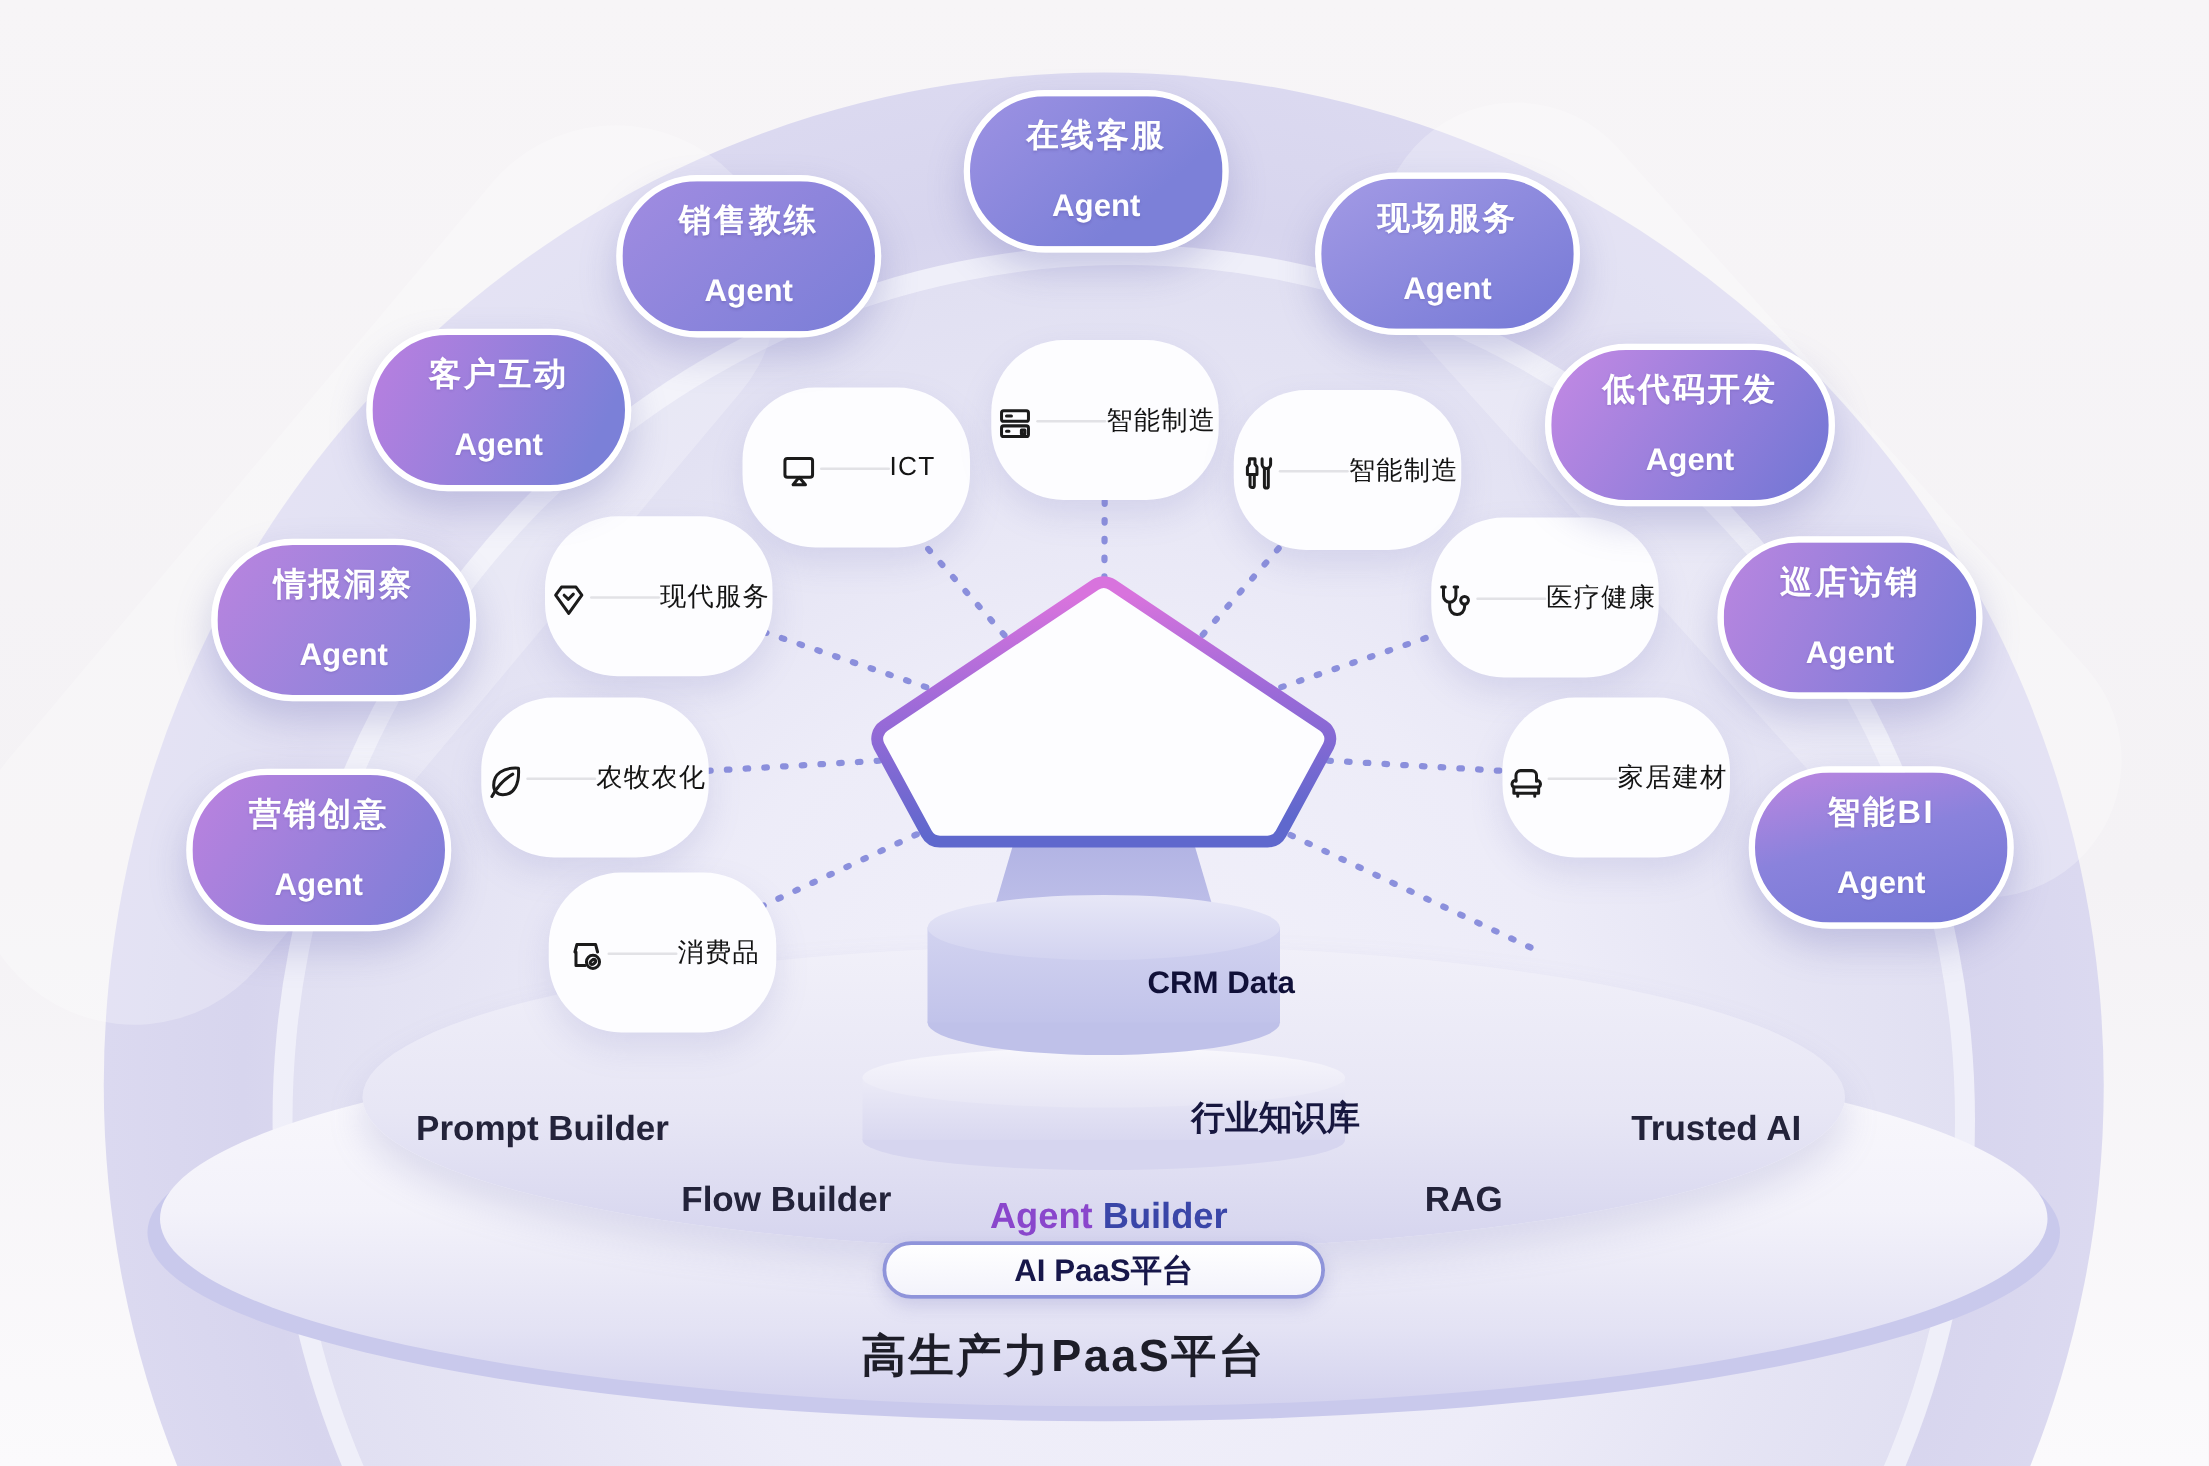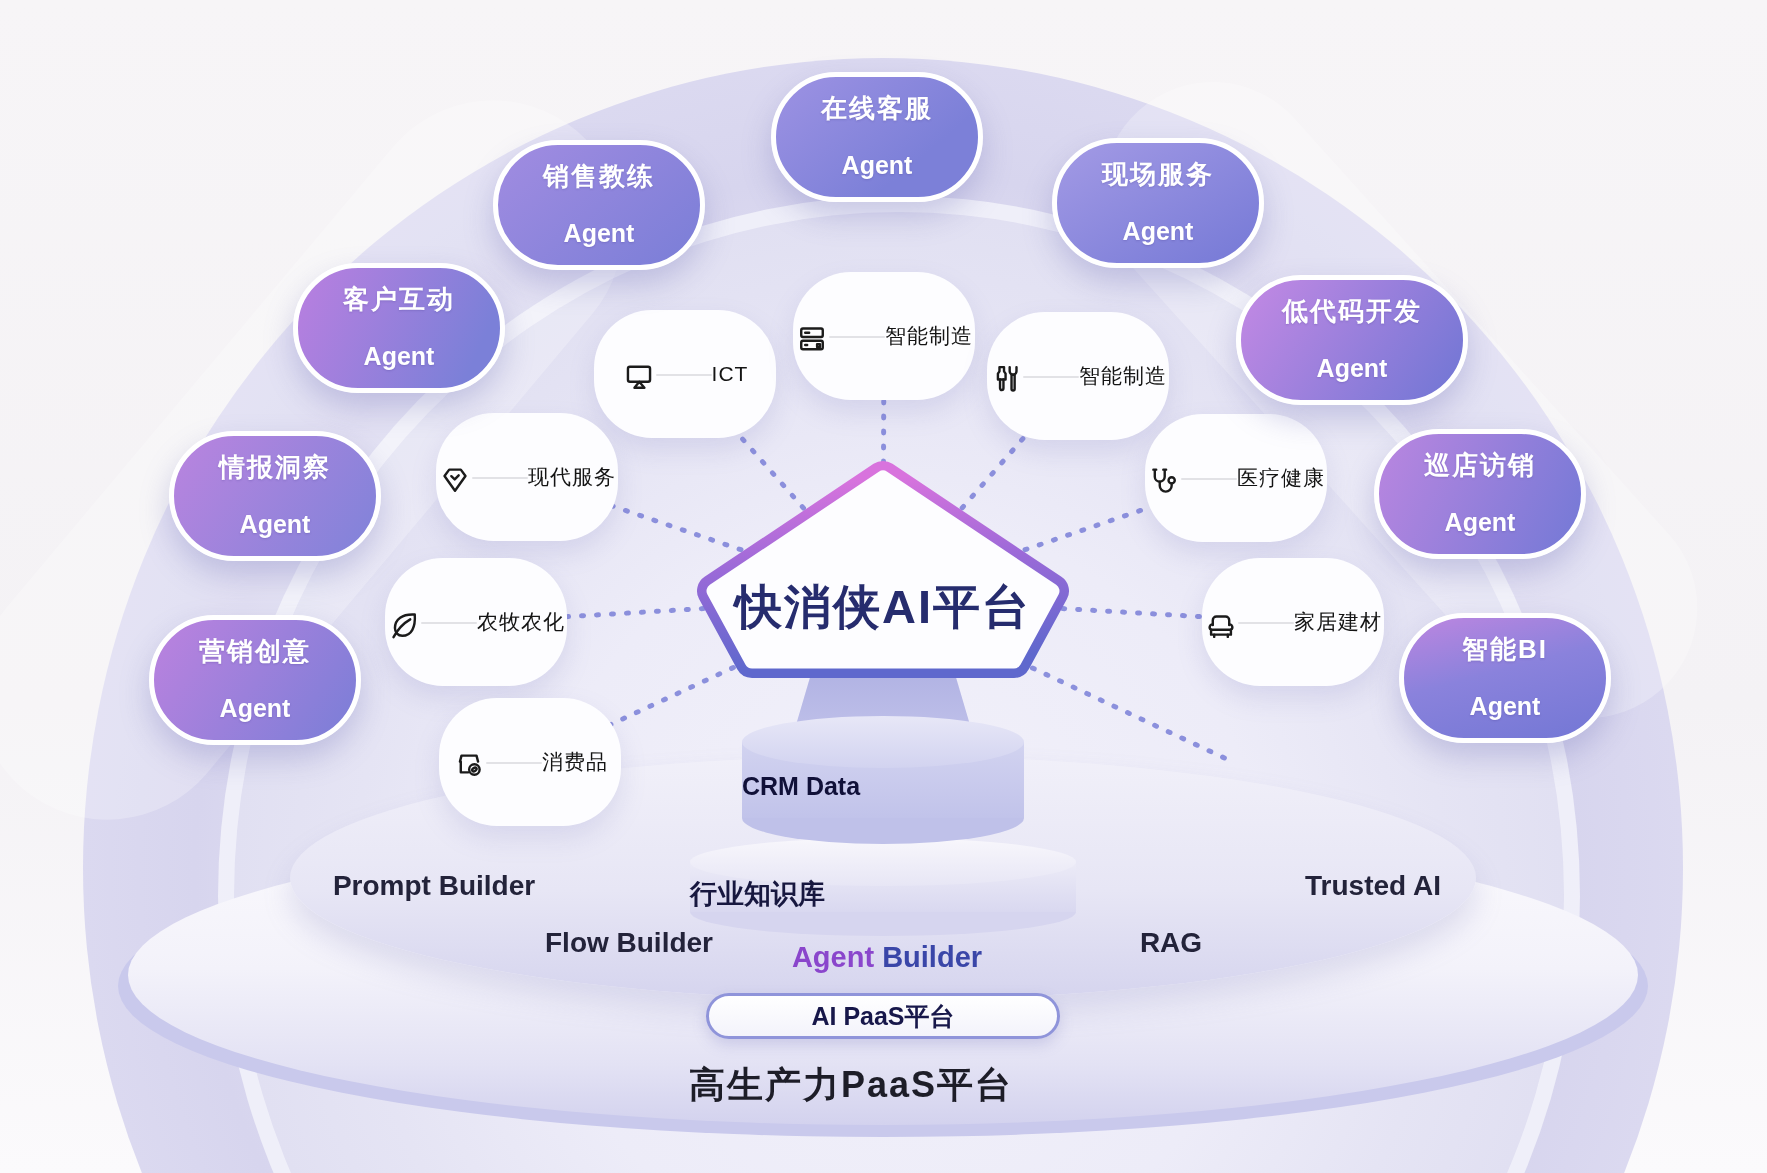--- a/index.html
+++ b/index.html
@@ -25,21 +25,21 @@
     box-shadow:0 16px 28px rgba(130,130,190,.22);}
 
   
   svg.rays{left:0;top:0;z-index:3;pointer-events:none;}
 
   
   .cyl{z-index:3;}
   .cyl .c-top,.cyl .c-bot,.cyl .c-body{position:absolute;left:0;width:100%;}
   .cyl .c-top{border-radius:50%;}
   .cyl .c-bot{border-radius:50%;}
-  .cyl .c-label{position:absolute;left:0;width:100%;text-align:left;white-space:nowrap;}
+  .cyl .c-label{position:absolute;left:0;width:100%;text-align:right;white-space:nowrap;padding-left:12px;}
   .kb{left:690px;top:838px;width:386px;height:100px;}
   .kb .c-bot{top:50px;height:48px;background:#d6d5ef;}
   .kb .c-body{top:24px;height:50px;background:linear-gradient(180deg,#ecebf7,#d9d8f0);}
   .kb .c-top{top:0;height:48px;background:linear-gradient(180deg,#f8f7fc,#e7e6f5);}
   .kb .c-label{top:36px;height:40px;line-height:40px;font-size:27px;font-weight:700;color:#17173f;}
   .crm{left:742px;top:716px;width:282px;height:128px;}
   .crm .c-bot{top:76px;height:52px;background:#bfc1e9;}
   .crm .c-body{top:26px;height:76px;background:linear-gradient(180deg,#d2d3f0,#c1c3ea);}
   .crm .c-top{top:0;height:52px;background:linear-gradient(180deg,#e7e7f7,#d2d3f0);}
   .crm .c-label{top:54px;height:32px;line-height:32px;font-size:25px;font-weight:700;color:#101038;}
@@ -75,21 +75,21 @@
   .p-sales{left:493px;top:140px;background:linear-gradient(140deg,#a18ce1,#7a7ed7);}
   .p-field{left:1052px;top:138px;background:linear-gradient(150deg,#a39ae5,#7579d6);}
   .p-cust{left:293px;top:263px;background:linear-gradient(115deg,#ba7fe0,#7b80d8 85%);}
   .p-lowcode{left:1236px;top:259px;width:232px;background:linear-gradient(125deg,#c489e4,#6f76d4);margin-top:16px;}
   .p-intel{left:169px;top:431px;background:linear-gradient(125deg,#ba84df,#7f83d9);}
   .p-store{left:1374px;top:429px;background:linear-gradient(115deg,#ba86e0,#7379d6);}
   .p-mkt{left:149px;top:615px;background:linear-gradient(125deg,#bc82df,#7a7ed7);}
   .p-bi{left:1399px;top:613px;background:linear-gradient(165deg,#bd86e0,#8a82dc 45%,#7377d5);}
 
   
-  .cap{transform:translate(-50%,-50%);z-index:5;font-size:28px;font-weight:600;color:#23233a;white-space:nowrap;}
+  .cap{transform:translate(-50%,-50%);z-index:5;font-size:28px;font-weight:600;color:#23233a;white-space:nowrap;margin-top:17px;}
   .c-prompt{left:434px;top:886px;} .c-flow{left:629px;top:943px;}
   .c-rag{left:1171px;top:943px;} .c-trust{left:1373px;top:886px;}
   .c-agentb{left:887px;top:957px;font-size:29px;}
   .c-agentb .w1{color:#8a46cc;} .c-agentb .w2{color:#3a46a8;}
   .paas-pill{left:706px;top:993px;width:354px;height:46px;border-radius:25px;z-index:5;
     background:linear-gradient(180deg,#ffffff,#f3f3fb);border:3px solid #8f94da;box-sizing:border-box;
     display:flex;align-items:center;justify-content:center;font-size:25px;font-weight:700;color:#17174a;
     box-shadow:0 6px 14px rgba(120,120,190,.25);white-space:nowrap;}
   .footer-label{left:851px;top:1085px;transform:translate(-50%,-50%);z-index:5;
     font-size:36px;font-weight:700;color:#1d1d28;letter-spacing:2px;white-space:nowrap;}
@@ -142,21 +142,20 @@
     <defs>
       <linearGradient id="pg" x1="0.45" y1="0" x2="0.55" y2="1">
         <stop offset="0%" stop-color="#d873dd"></stop>
         <stop offset="45%" stop-color="#9c6ad8"></stop>
         <stop offset="100%" stop-color="#5f68cd"></stop>
       </linearGradient>
     </defs>
     <polygon points="883,478 1052,591 1014,661 752,661 714,591" fill="url(#pg)" stroke="url(#pg)" stroke-width="34" stroke-linejoin="round"></polygon>
     <polygon points="883,478 1052,591 1014,661 752,661 714,591" fill="#fdfdff" stroke="#fdfdff" stroke-width="15" stroke-linejoin="round"></polygon>
   </svg>
-  <div class="abs center-title">快消侠AI平台</div>
 
   <div class="abs bubble b-ict">
     <span class="icn">
       <svg viewBox="0 0 24 24">
           <rect x="4.2" y="4.8" width="15.6" height="10.6" rx="1.4"></rect>
           <path d="M12.2 15.4l-3.4 4.2h7z"></path>
         </svg>
       </span>
     <span class="div"></span>
     <span class="lbl">ICT</span>

